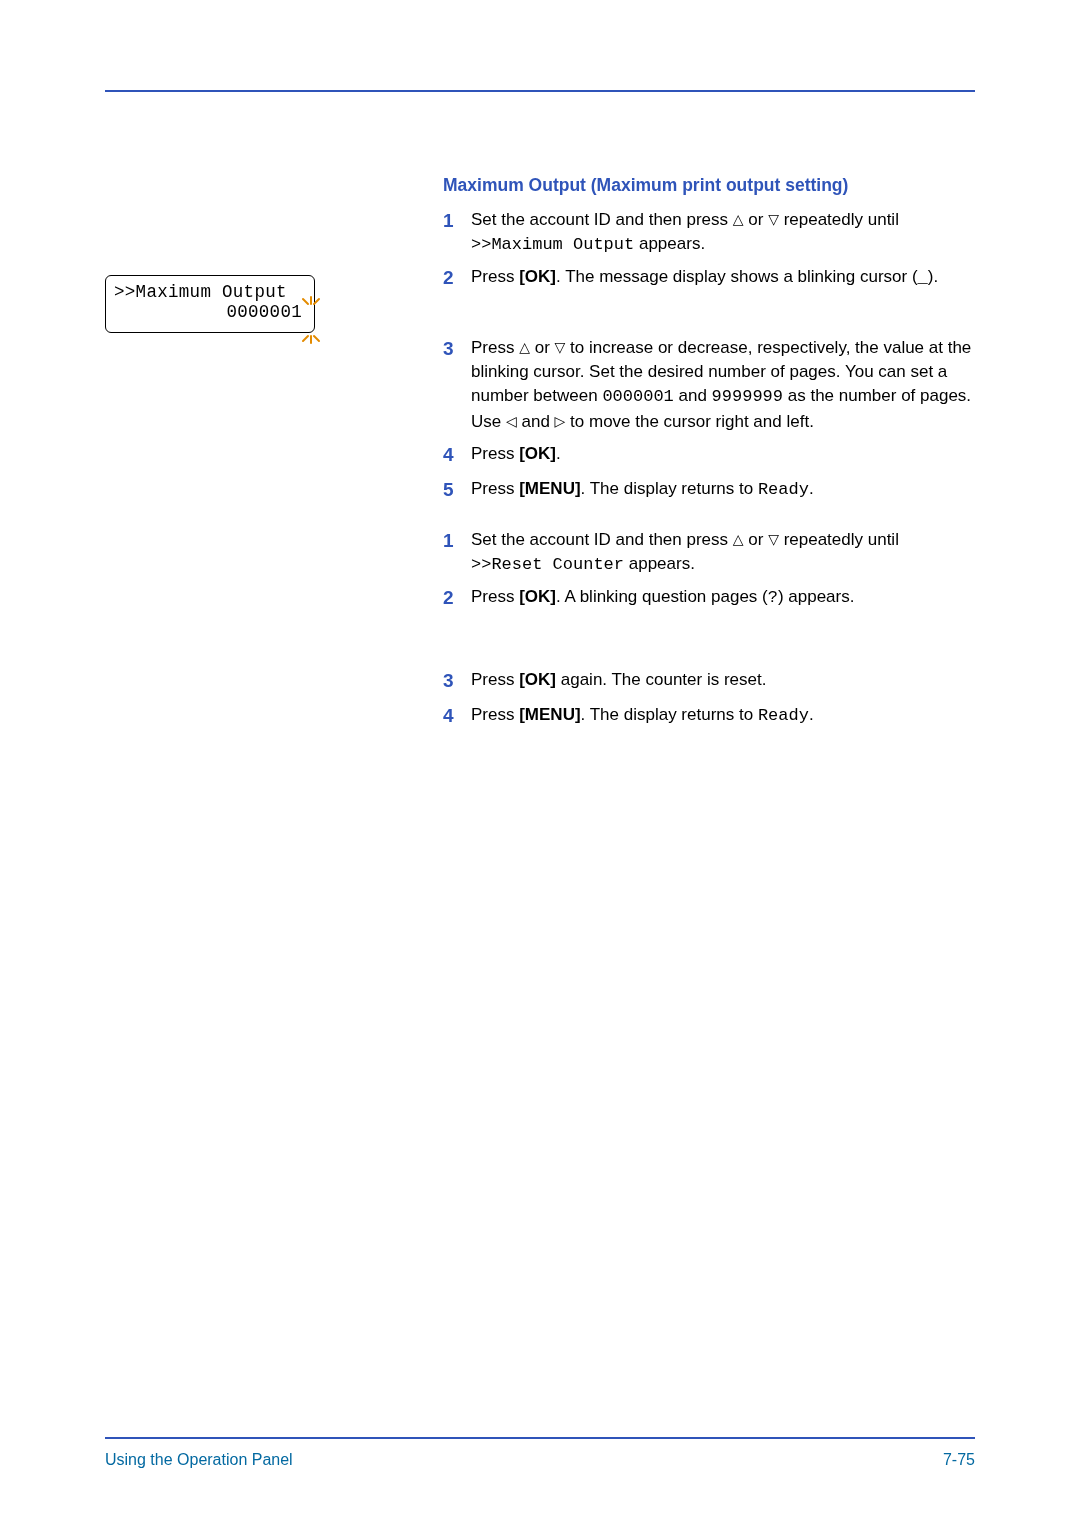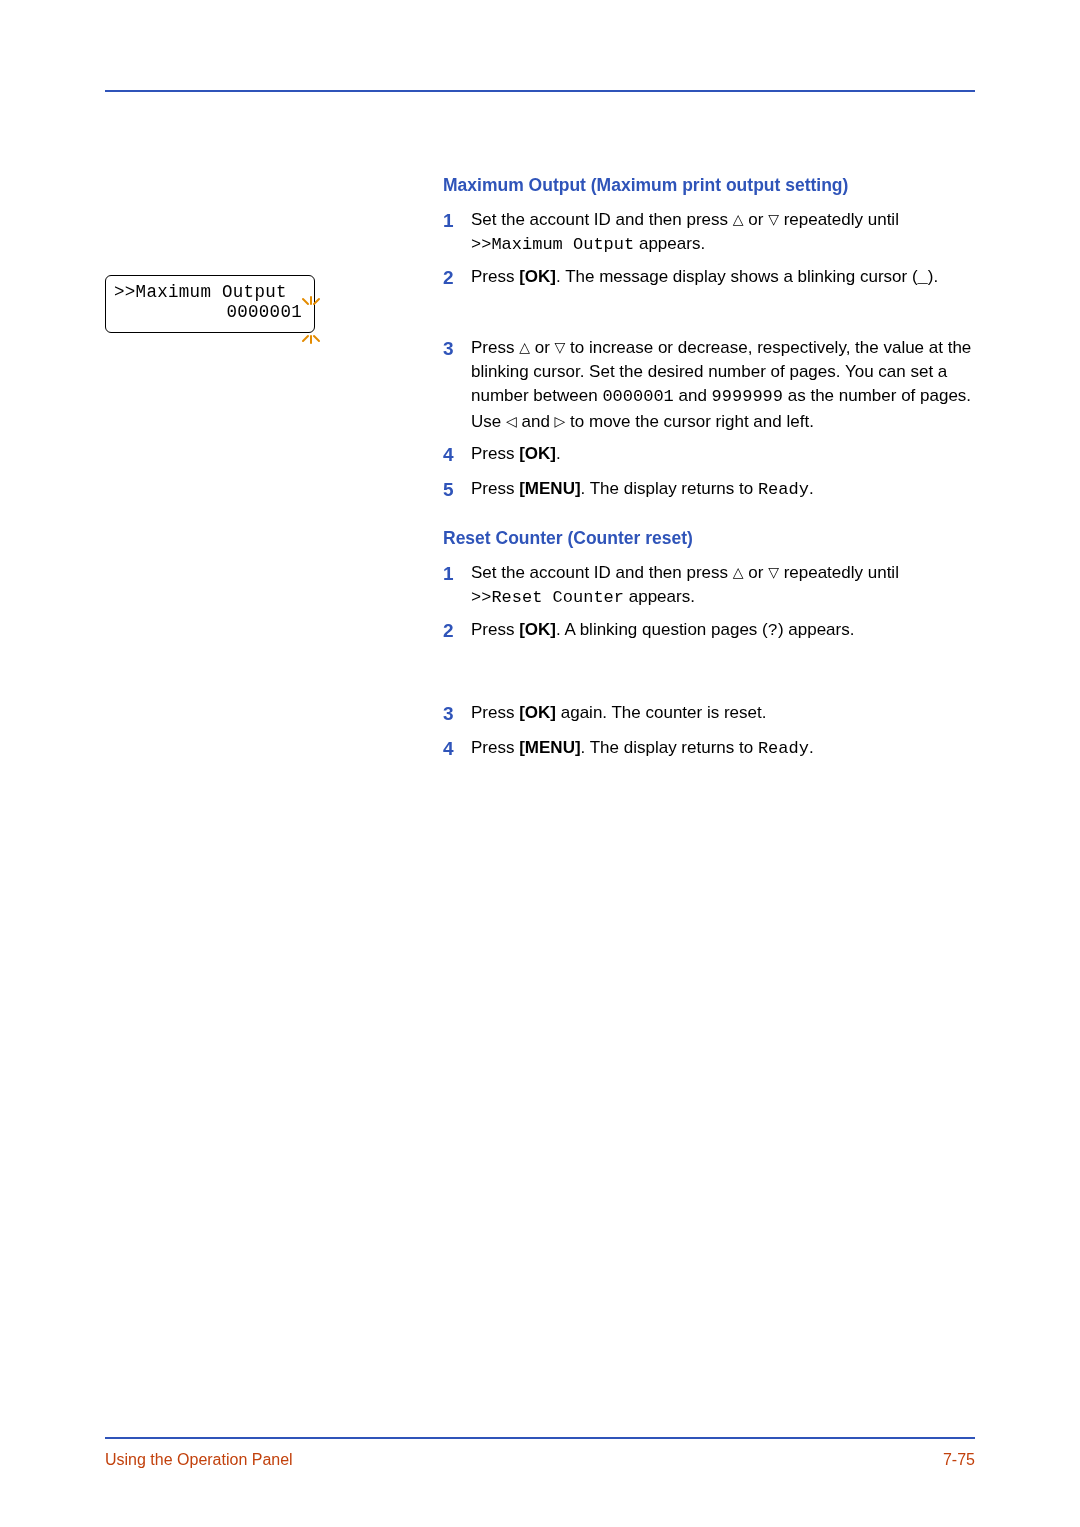--- a/index.html
+++ b/index.html
@@ -110,21 +110,21 @@
     position: absolute;
     left: 105px;
     right: 105px;
     bottom: 58px;
   }
   .footer .hr-bottom { margin-bottom: 12px; }
   .footer-row {
     display: flex;
     justify-content: space-between;
     font-size: 16px;
-    color: #c2410c;
+    color: #0369a1;
   }
 </style>
 </head>
 <body>
 
 <div class="page">
   <hr class="hr-top">
   <div class="content">
 
     <div class="row" style="position:relative;">
@@ -185,21 +185,20 @@
             </span>
           </li>
           <li>
             <span class="step-num">5</span>
             <span class="step-body">
               <span>Press </span><span class="bold">[MENU]</span><span>. The display returns to </span><span class="mono">Ready</span><span>.</span>
             </span>
           </li>
         </ol>
 
-        <div class="section-heading">Reset Counter (Counter reset)</div>
 
         <ol class="steps">
           <li>
             <span class="step-num">1</span>
             <span class="step-body">
               <span>Set the account ID and then press </span><span class="tri">△</span><span> or </span><span class="tri">▽</span><span> repeatedly until </span><span class="mono">&gt;&gt;Reset Counter</span><span> appears.</span>
             </span>
           </li>
           <li>
             <span class="step-num">2</span>

